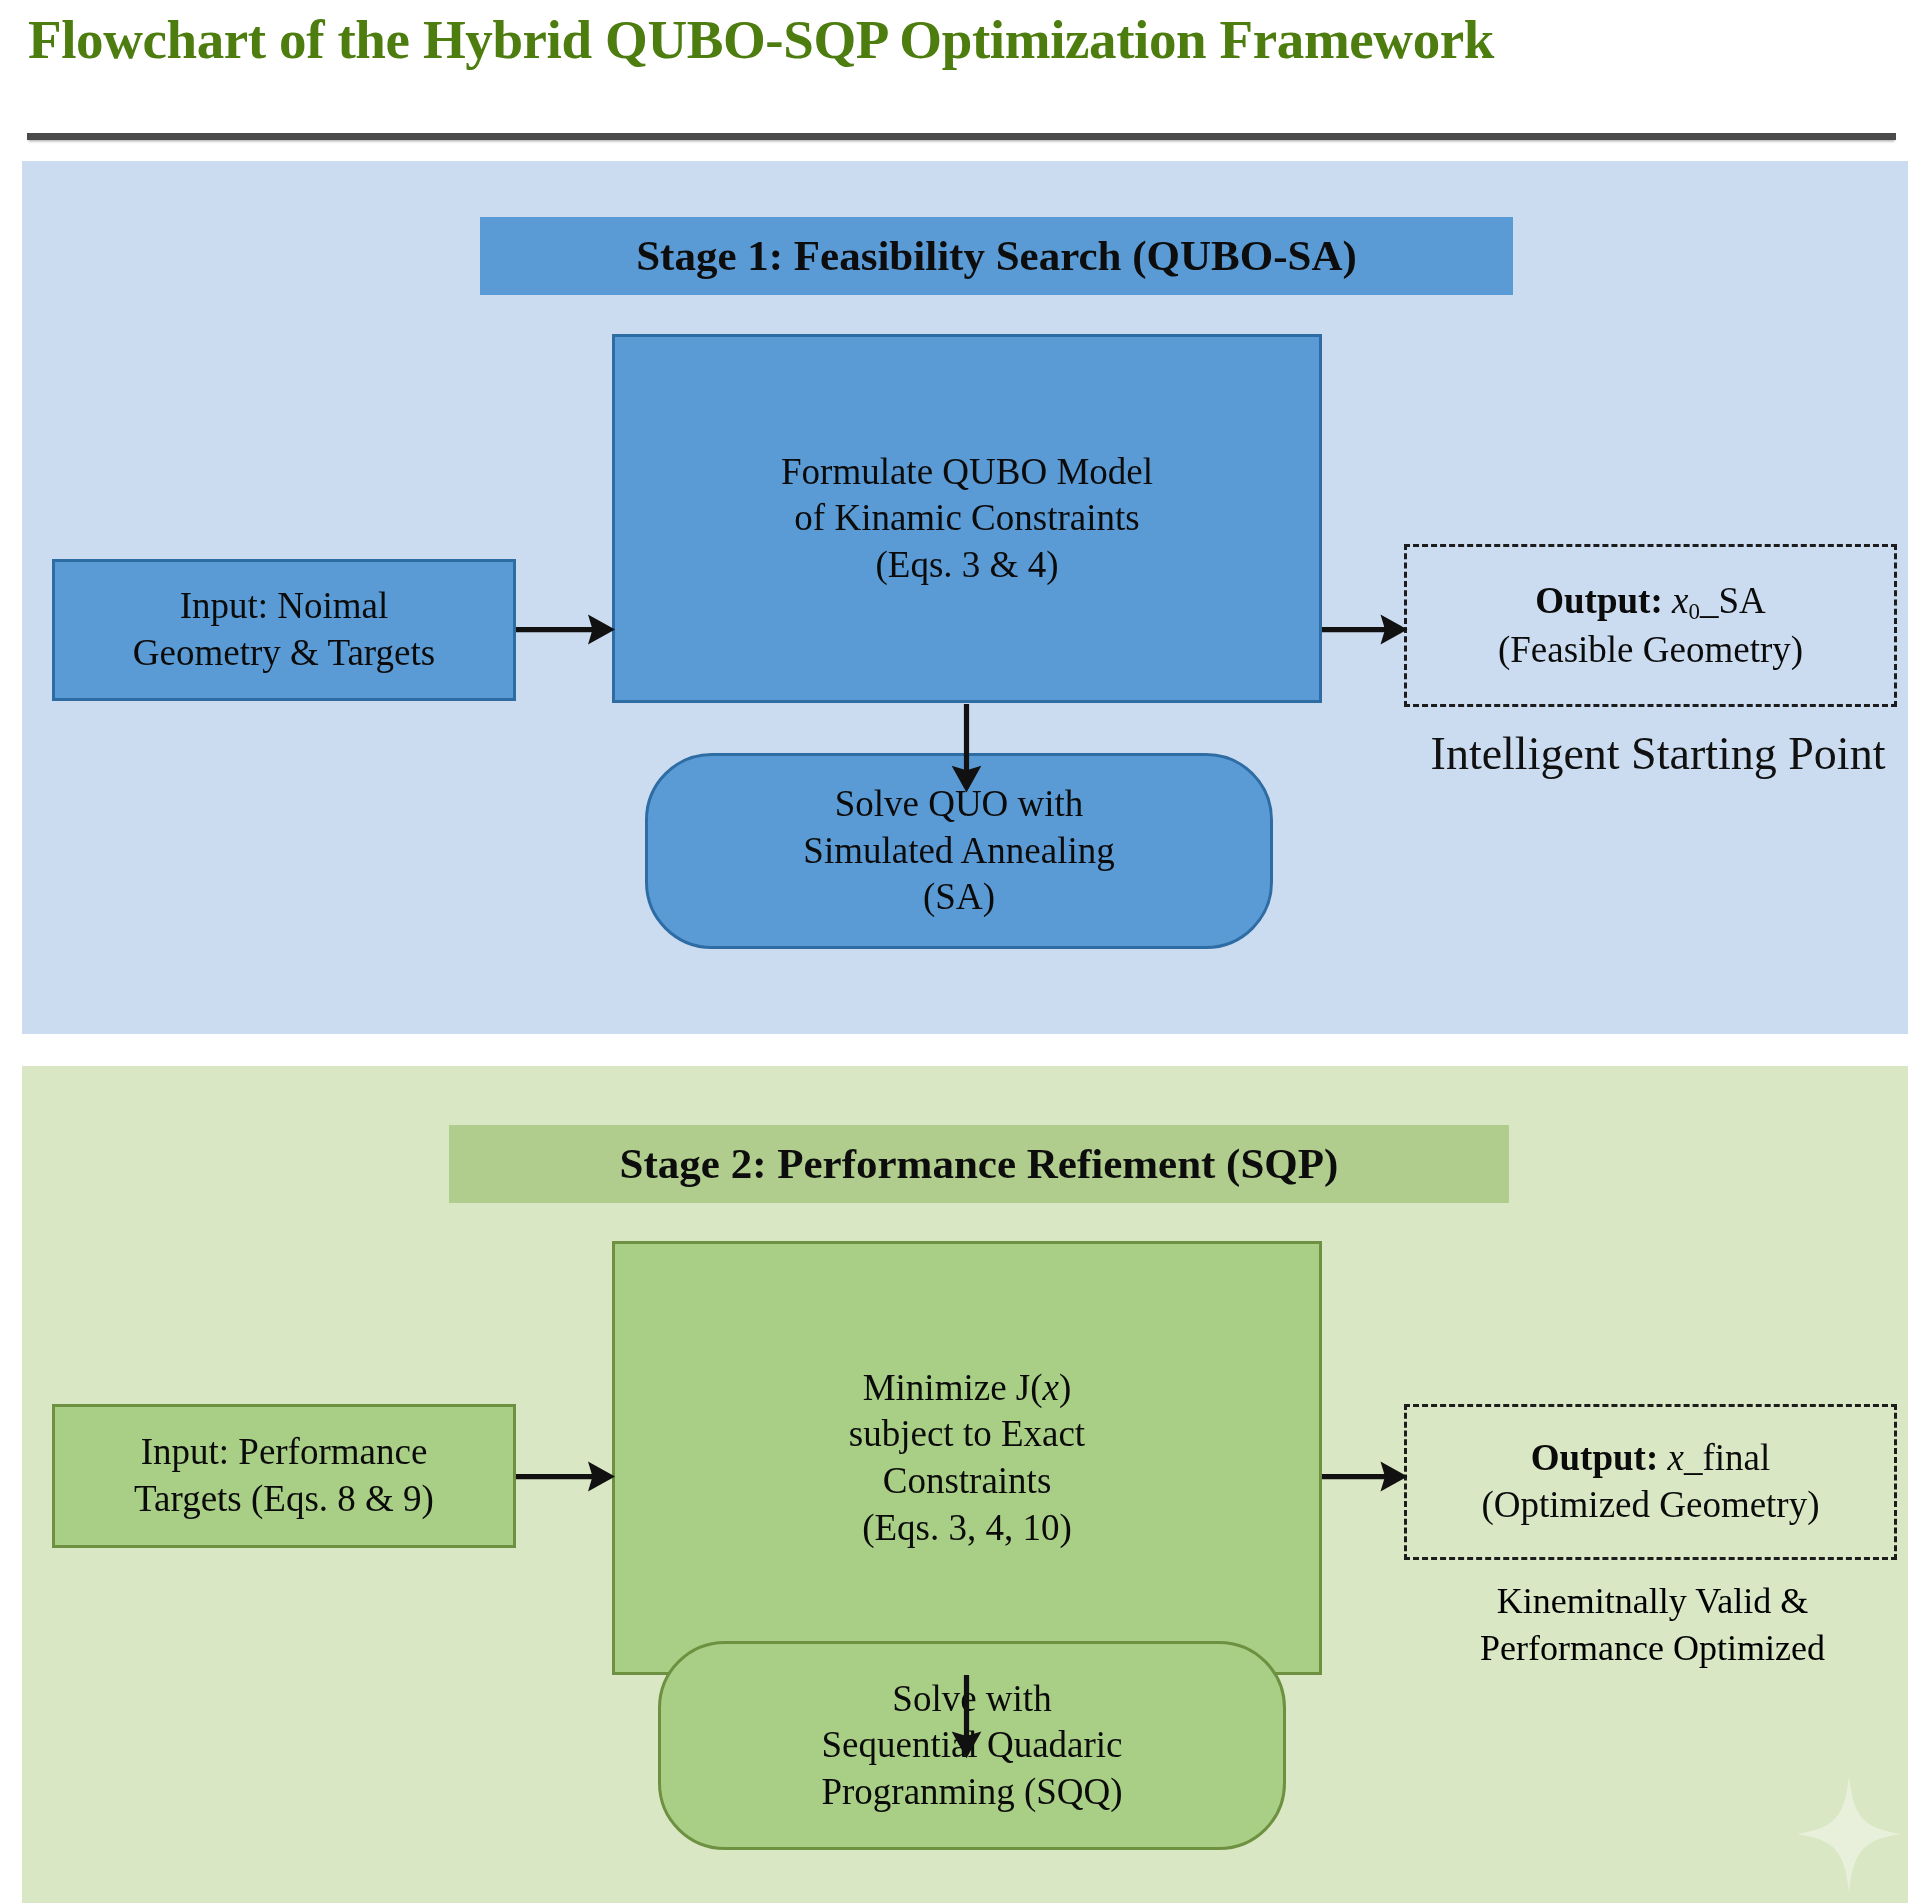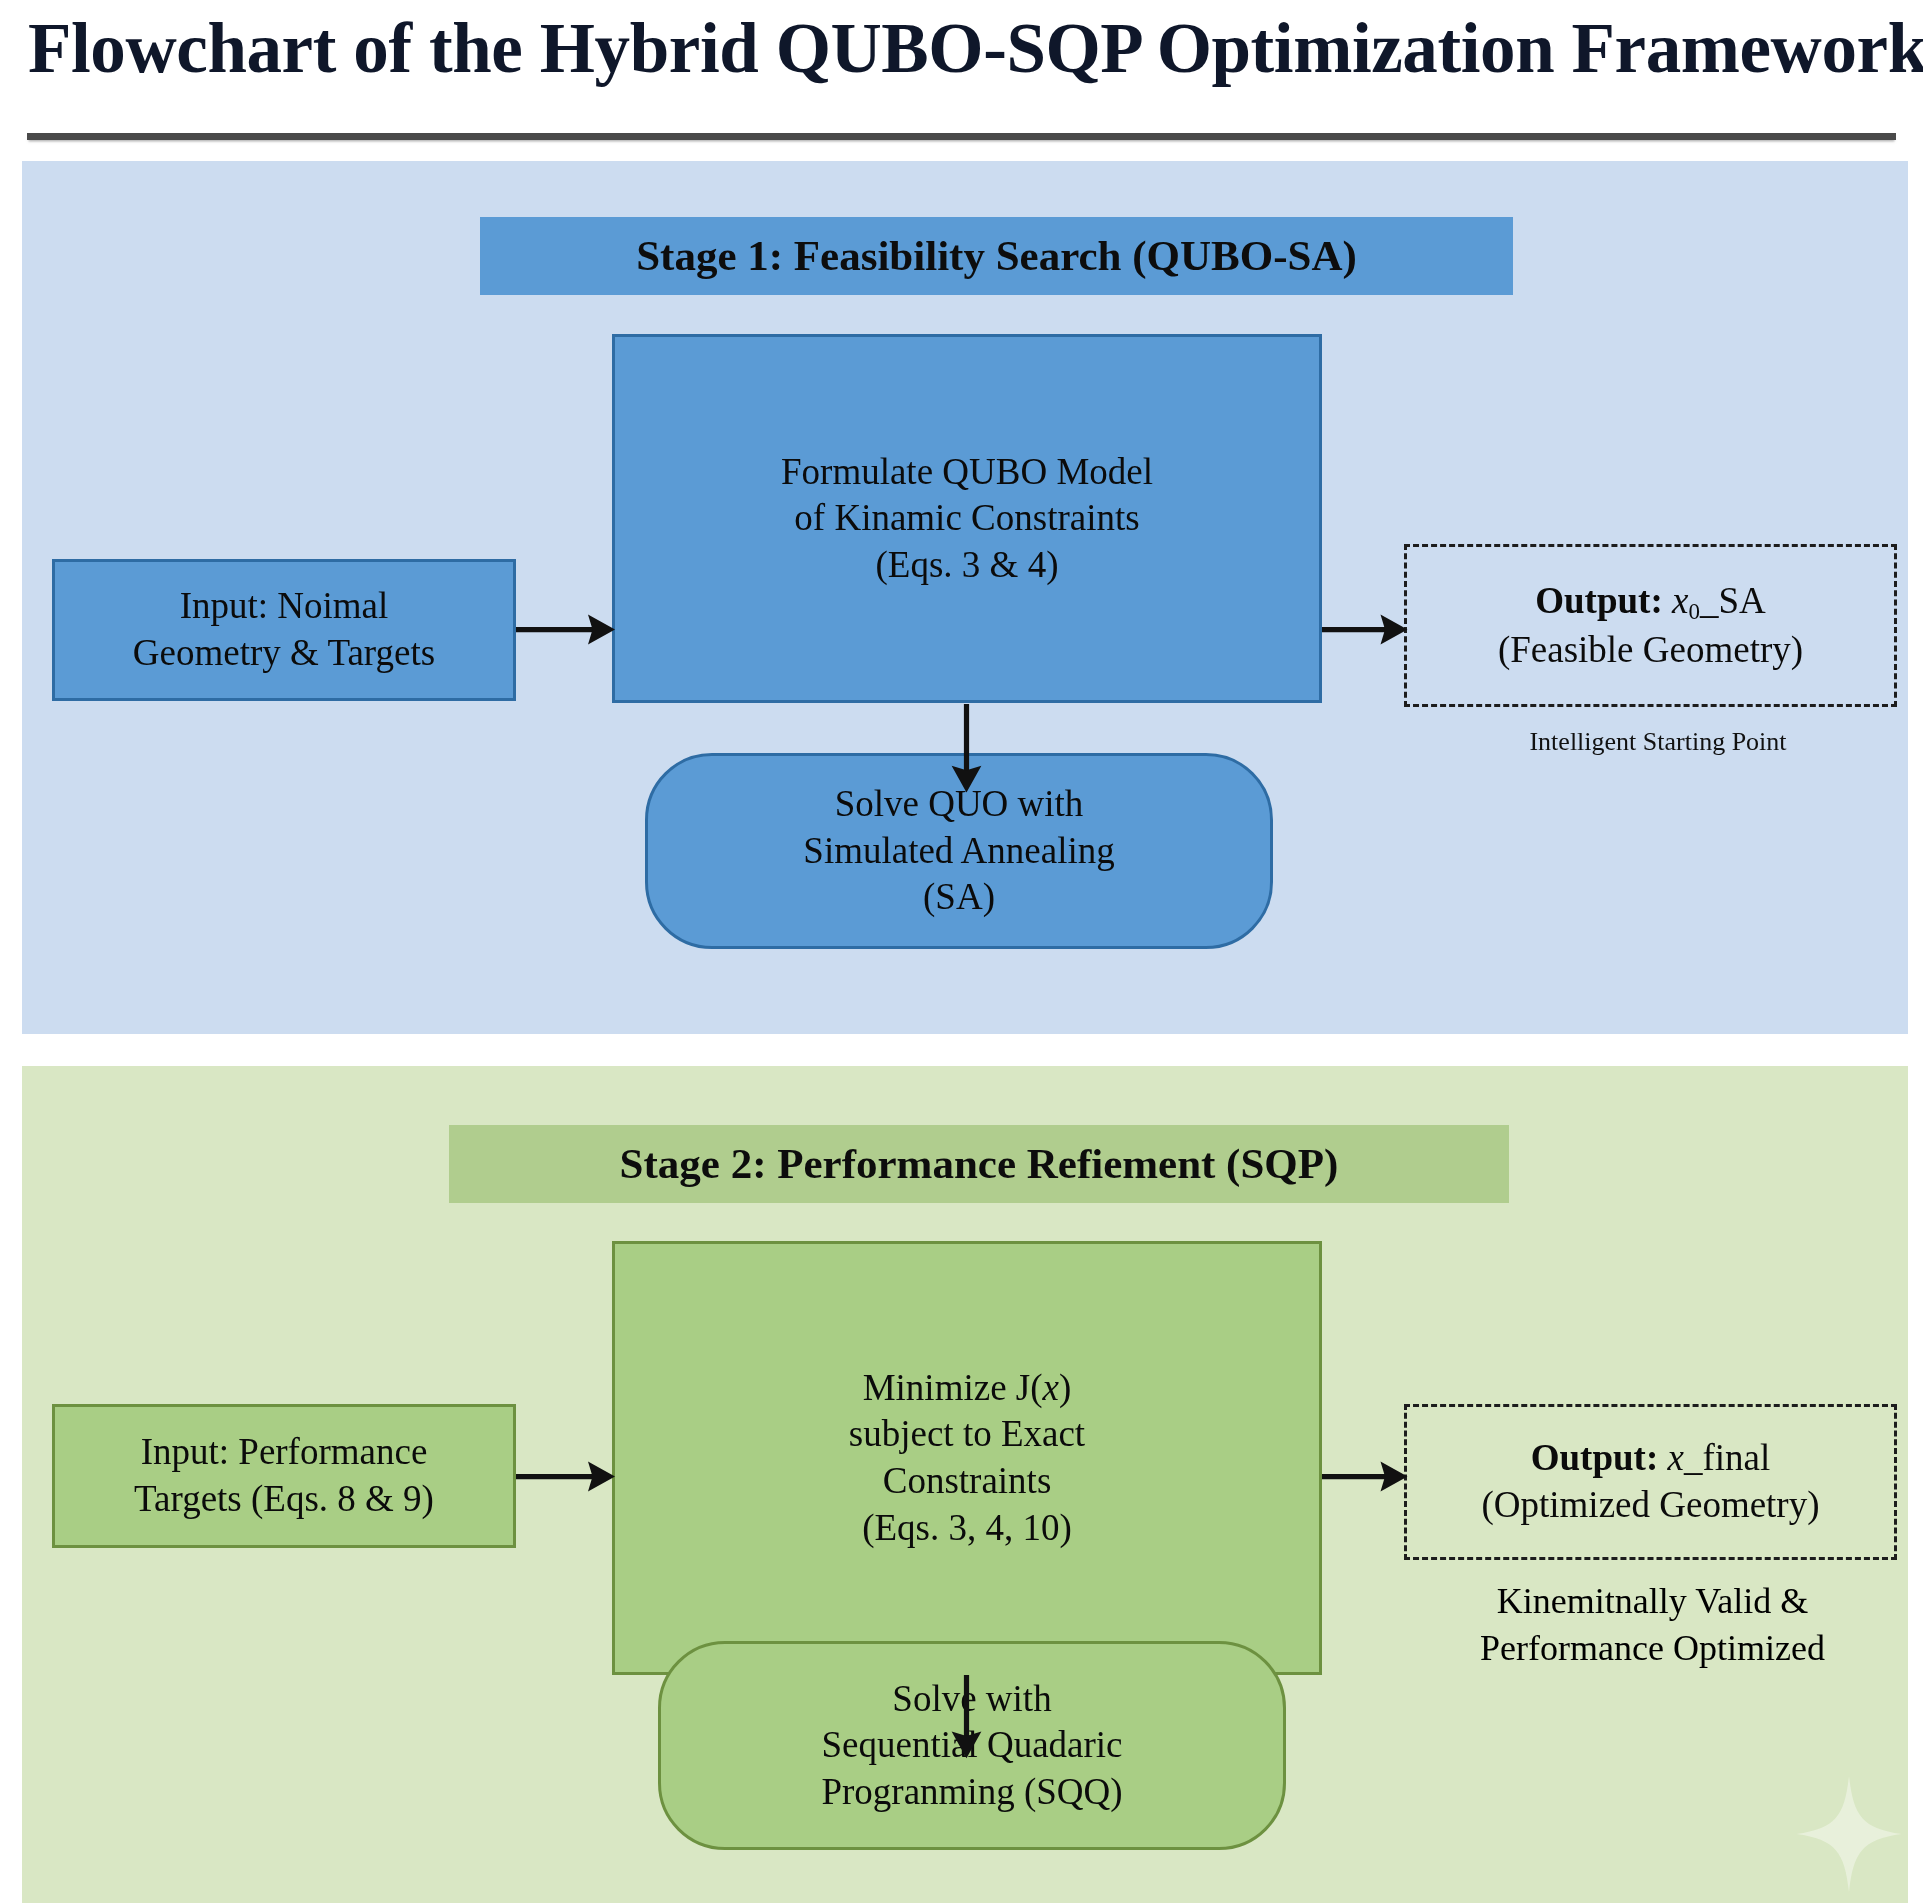--- a/index.html
+++ b/index.html
@@ -6,21 +6,21 @@
   body{
     width:1923px;height:1904px;background:#ffffff;
     font-family:"Liberation Serif","DejaVu Serif",serif;
     overflow:hidden;position:relative;
   }
   #page{position:absolute;inset:0;}
 
   
   .title{
     position:absolute;left:28px;top:7.5px;width:1869px;
-    font-size:71px;font-weight:bold;color:#0f172a;
+    font-size:55px;font-weight:bold;color:#4d7c0f;
     letter-spacing:-0.4px;white-space:nowrap;
   }
   .title-rule{
     position:absolute;left:27px;top:133px;width:1869px;height:6.7px;
     background:#4a4a4a;
     box-shadow:0 3px 2.2px -1.5px rgba(120,120,120,.55);
   }
 
   
   .panel{position:absolute;}
@@ -67,21 +67,21 @@
 
   
   .stadium{border-radius:67px;}
 
   
   #s1-process{left:612px;top:334px;width:710px;height:369px;align-items:center;}
   #s1-input{left:52px;top:559px;width:464px;height:142px;}
   #s1-output{left:1404px;top:544px;width:493px;height:163px;}
   #s1-caption{
     position:absolute;left:1404px;top:727px;width:508px;
-    text-align:center;font-size:26px;color:#111;
+    text-align:center;font-size:46px;color:#111;
   }
   #s1-solver{left:645px;top:753px;width:628px;height:196px;}
 
   
   #s2-process{left:612px;top:1241px;width:710px;height:434px;}
   #s2-input{left:52px;top:1404px;width:464px;height:144px;}
   #s2-output{left:1404px;top:1404px;width:493px;height:156px;}
   #s2-caption{
     position:absolute;left:1391px;top:1578px;width:523px;
     text-align:center;font-size:36px;color:#000000;line-height:1.3;

